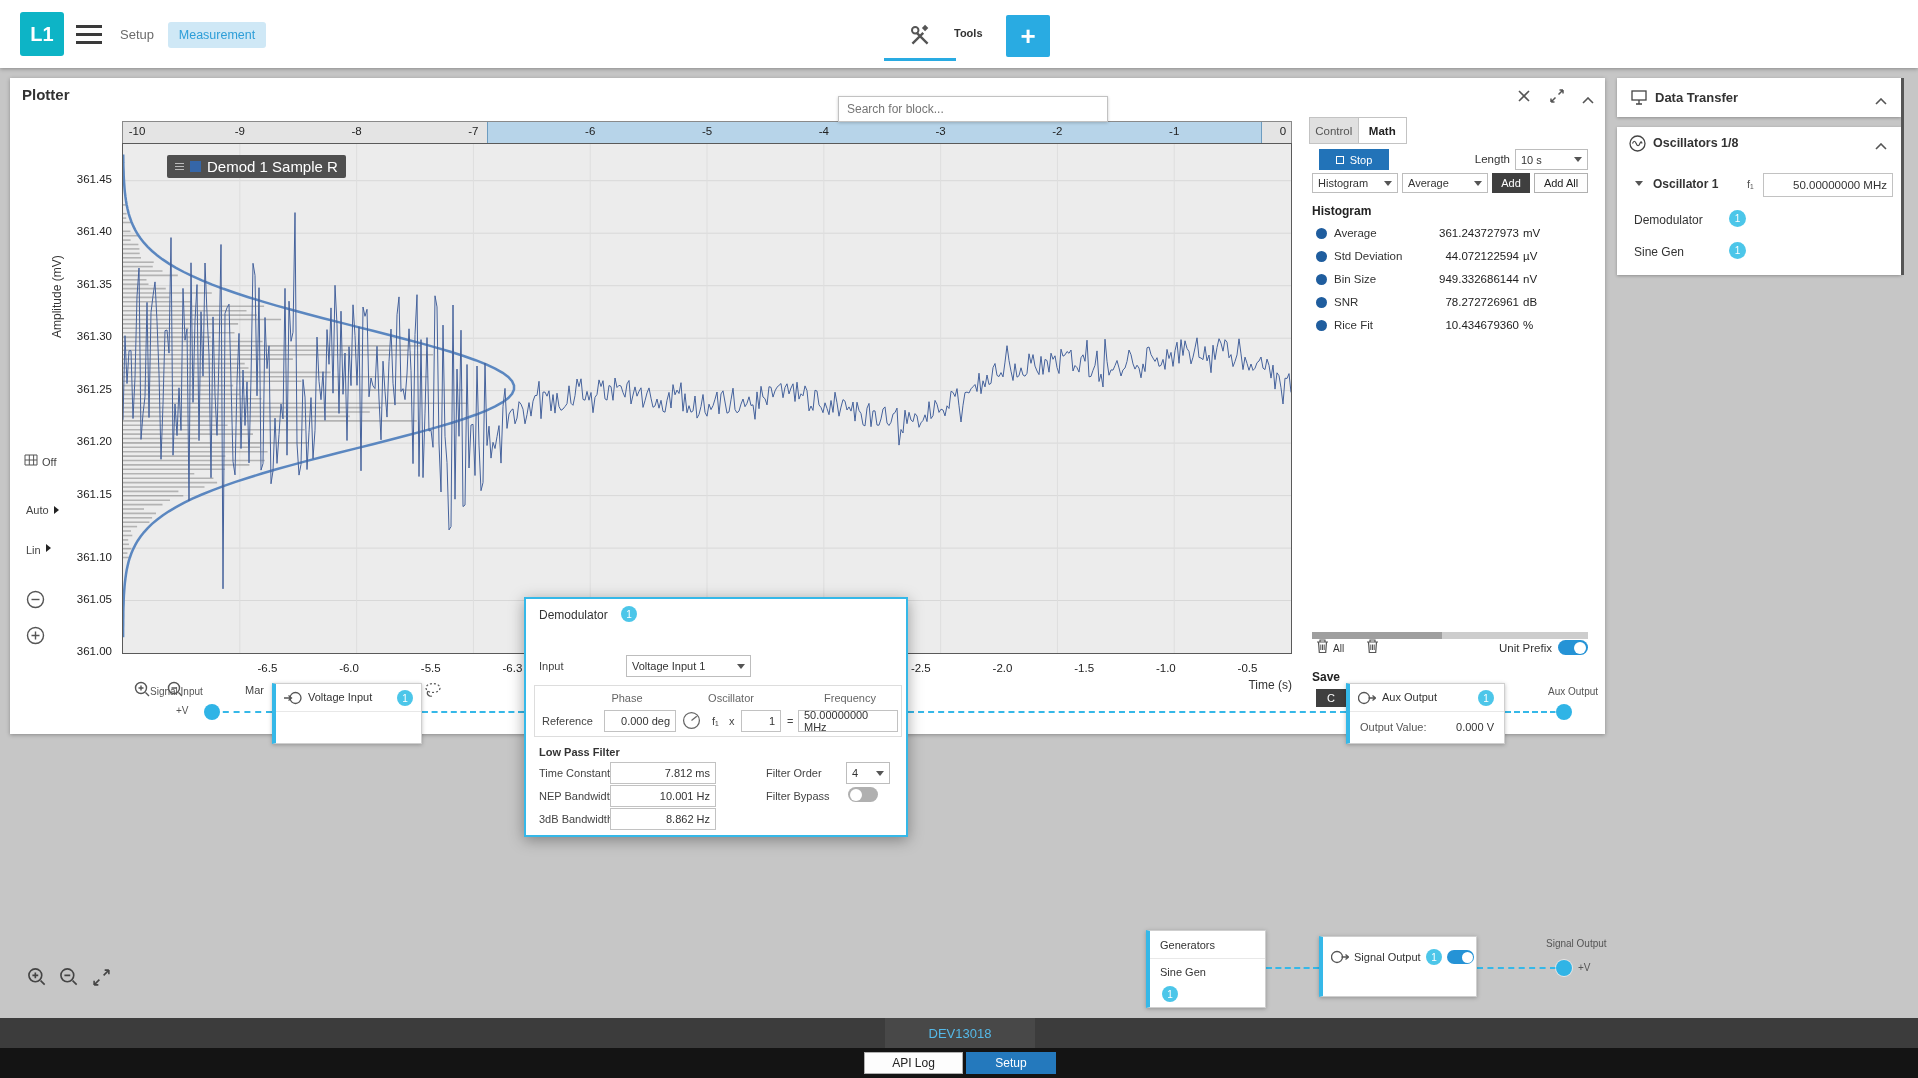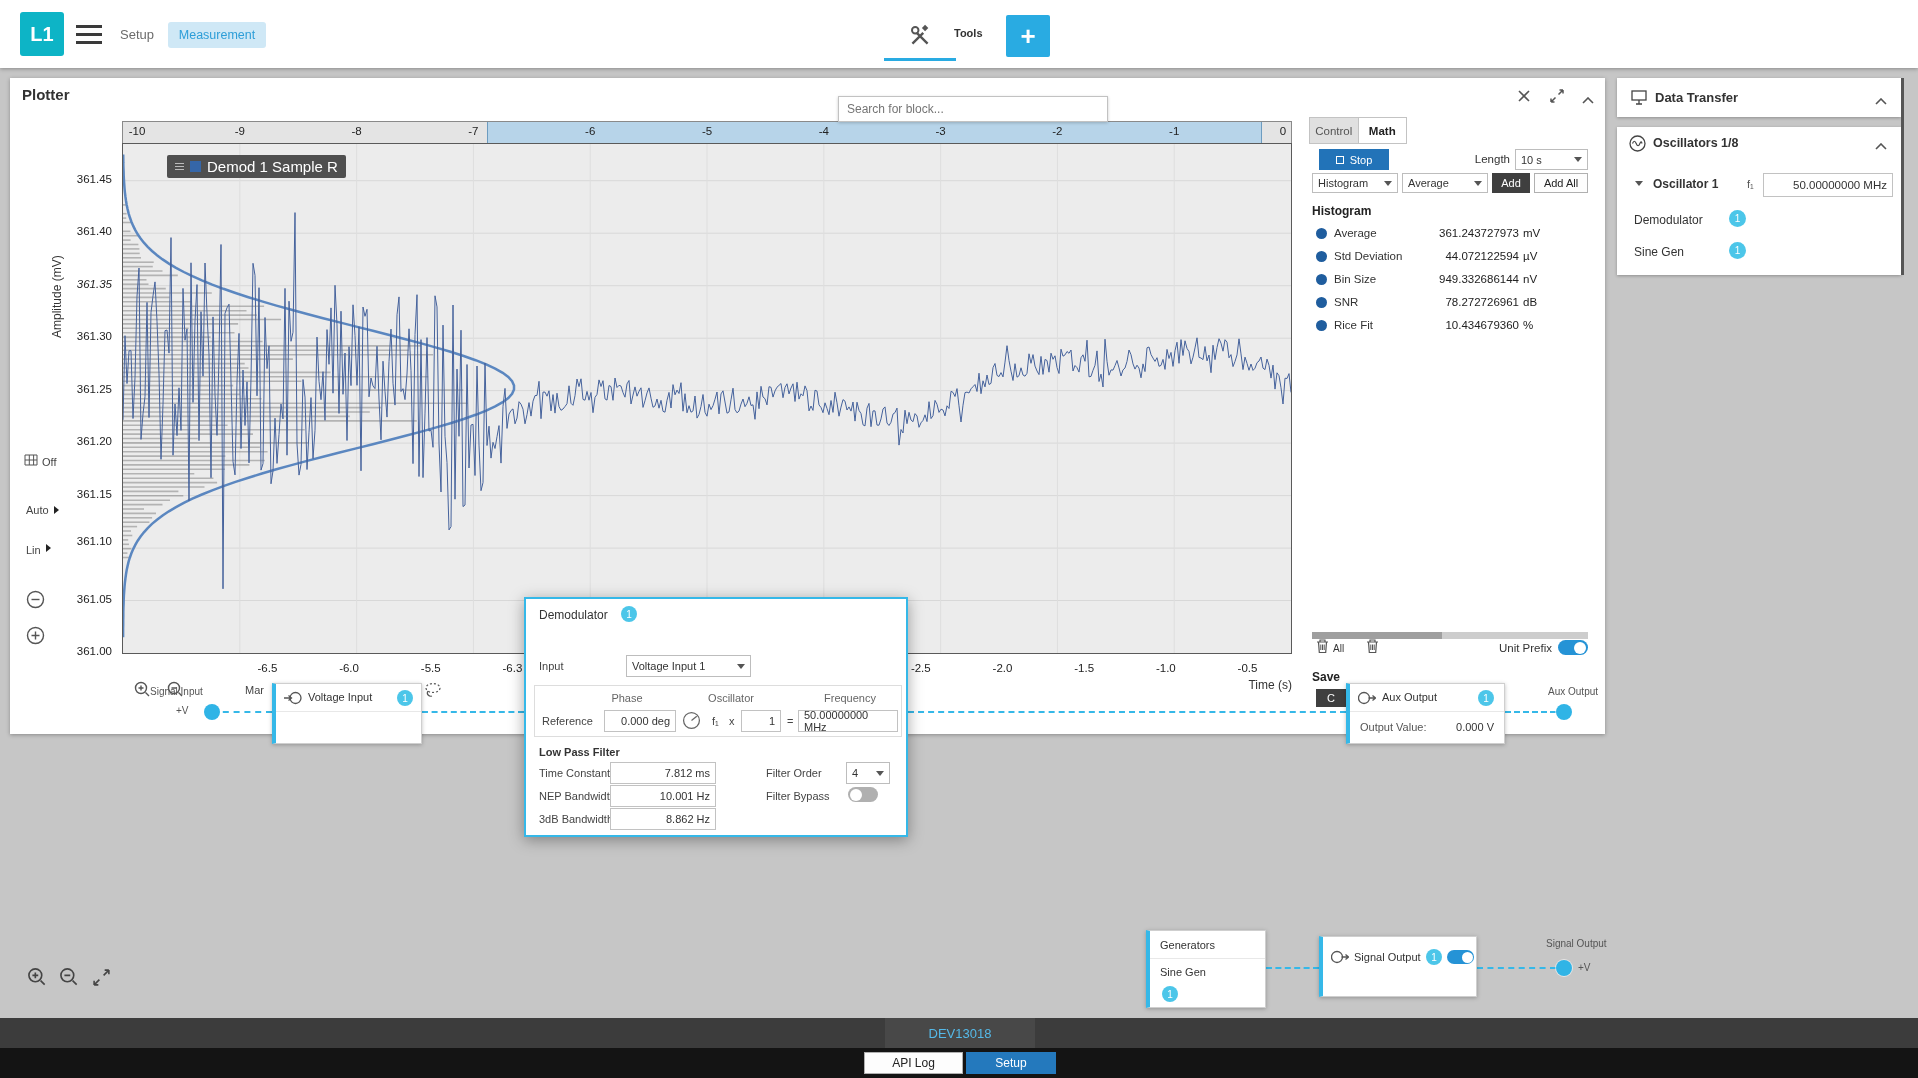--- a/index.html
+++ b/index.html
@@ -227,26 +227,26 @@
             </svg>
           </span>
         <span style="width:11px;height:11px;background:#3566a8;display:inline-block"></span>
         <span style="color:#fff;font-size:15px;white-space:nowrap">Demod 1 Sample R</span>
       </div>
     </div>
 
     <div id="y-ticks" class="abs" style="left:58px;top:65px;width:50px;height:511px">
         <span class="ytick" style="top: 502px;">361.00</span>
         <span class="ytick" style="top: 449.526px;">361.05</span>
-        <span class="ytick" style="top: 392px;">361.10</span>
+        <span class="ytick" style="top: 408px;">361.10</span>
         <span class="ytick" style="top: 344.577px;">361.15</span>
         <span class="ytick" style="top: 292.103px;">361.20</span>
         <span class="ytick" style="top: 239.629px;">361.25</span>
         <span class="ytick" style="top: 187.155px;">361.30</span>
-        <span class="ytick" style="top: 134.68px; font-style: italic;">361.35</span>
+        <span class="ytick" style="top: 134.68px;">361.35</span>
         <span class="ytick" style="top: 82.2062px;">361.40</span>
         <span class="ytick" style="top: 29.732px;">361.45</span>
       </div>
     <div id="x-ticks" class="abs" style="left:112px;top:582px;width:1170px;height:16px">
         <span class="tick" style="left: 145.387px; top: 2px;">-6.5</span>
         <span class="tick" style="left: 227.066px; top: 2px;">-6.0</span>
         <span class="tick" style="left: 308.744px; top: 2px;">-5.5</span>
         <span class="tick" style="left: 390.422px; top: 2px;">-6.3</span>
         <span class="tick" style="left: 472.101px; top: 2px;">-4.5</span>
         <span class="tick" style="left: 553.779px; top: 2px;">-4.0</span>

